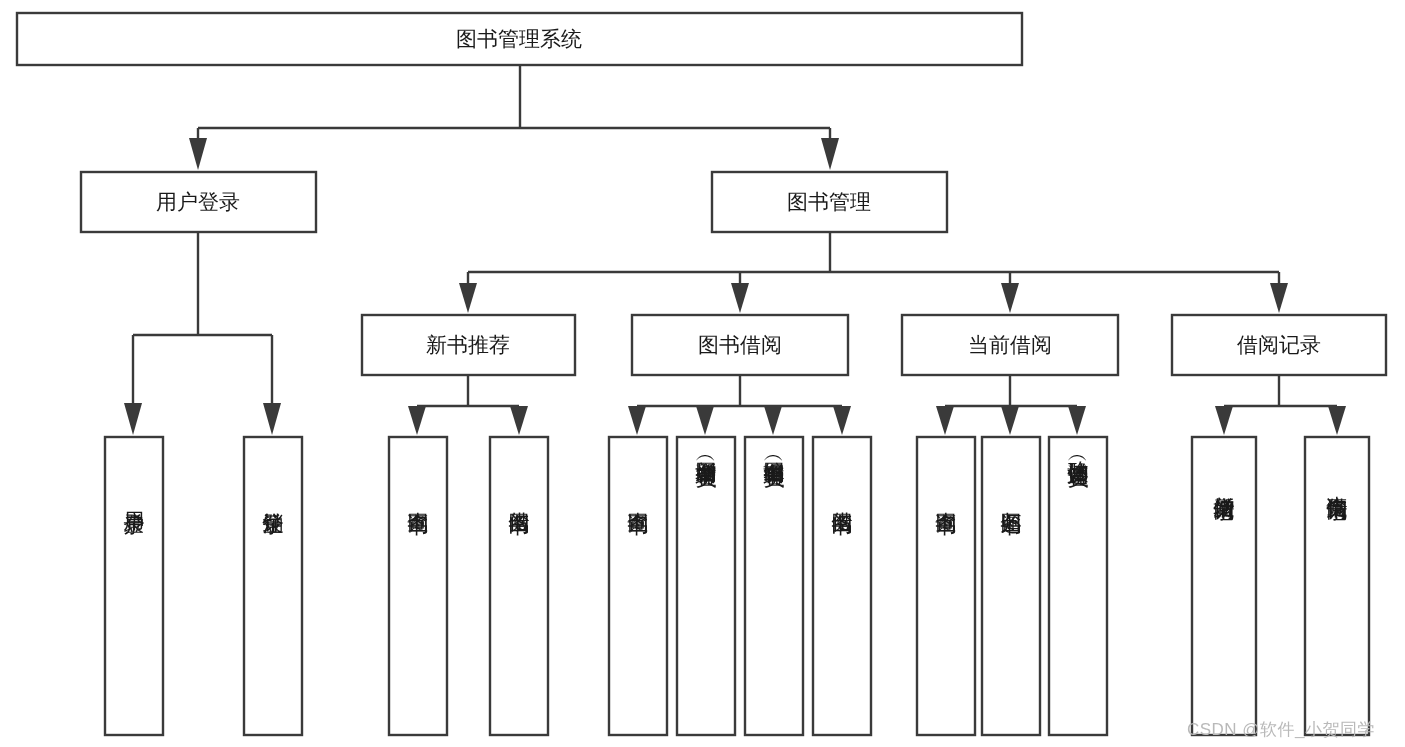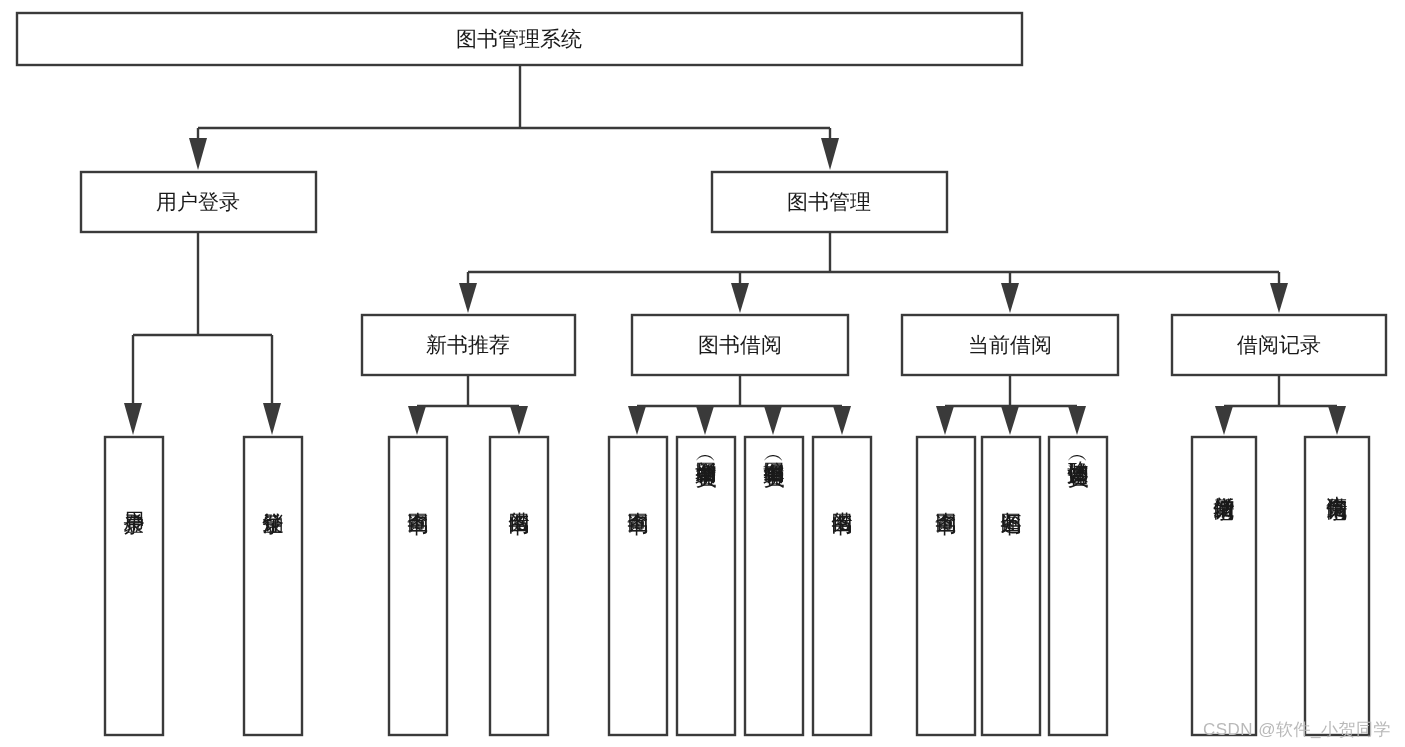--- a/index.html
+++ b/index.html
@@ -63,21 +63,21 @@
     text-orientation: upright;
     font-family: "Liberation Sans", "DejaVu Sans", sans-serif;
     font-size: 21px;
     line-height: 1.04;
     color: #1a1a1a;
     letter-spacing: 1px;
     white-space: nowrap;
   }
   .watermark {
     position: absolute;
-    right: 14px;
+    right: 30px;
     bottom: 6px;
     font-family: "Liberation Sans", "DejaVu Sans", sans-serif;
     font-size: 17px;
     color: #b9b9b9;
     letter-spacing: 0.5px;
     white-space: nowrap;
     user-select: none;
   }
 </style>
 </head>

